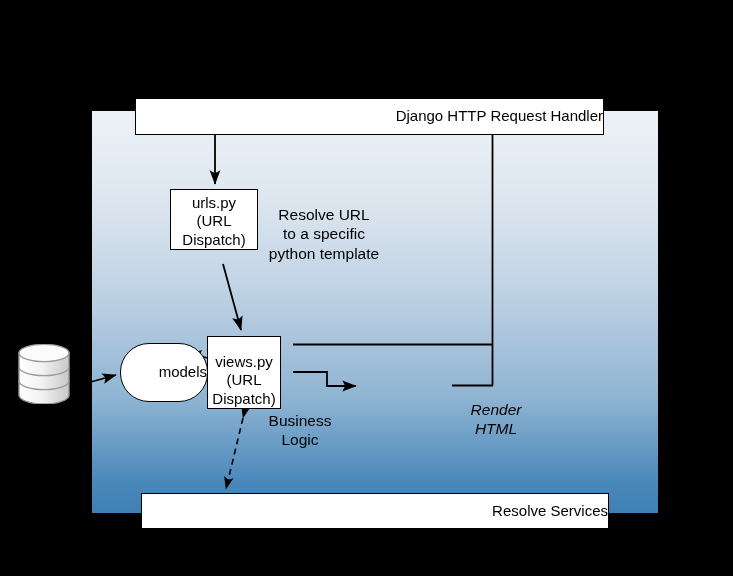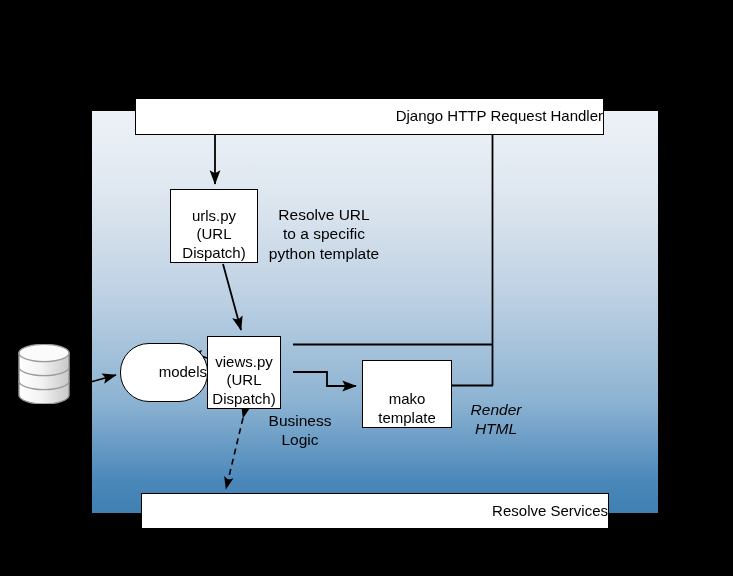--- a/index.html
+++ b/index.html
@@ -120,40 +120,36 @@
 
     <path d="M293,372 L327,372 L327,386 L356,386" fill="none" stroke="#000" stroke-width="1.8" marker-end="url(#ah)"></path>
 
     <line x1="243" y1="418" x2="226" y2="489" stroke="#000" stroke-width="1.6" stroke-dasharray="6,4.5" marker-end="url(#ah)" marker-start="url(#ah)"></line>
   </svg>
 
   <div class="node" style="left:135px; top:98px; width:469px; height:37px;">
     <span class="lbl">Django HTTP Request Handler</span>
   </div>
 
-  <div class="node" style="left:170px; top:189px; width:88px; height:74px; flex-direction:column;">
+  <div class="node" style="left:170px; top:189px; width:88px; height:61px; flex-direction:column;">
     <span class="lbl">urls.py</span>
     <span class="lbl">(URL</span>
     <span class="lbl">Dispatch)</span>
   </div>
 
   <div class="node" style="left:120px; top:343px; width:88px; height:59px;border-radius:29px;">
     <span class="lbl">models</span>
   </div>
 
   <div class="node" style="left:207px; top:336px; width:74px; height:73px; flex-direction:column;">
     <span class="lbl">views.py</span>
     <span class="lbl">(URL</span>
     <span class="lbl">Dispatch)</span>
   </div>
 
-  <div class="node" style="left:362px; top:360px; width:90px; height:68px; flex-direction:column;">
-    <span class="lbl">mako</span>
-    <span class="lbl">template</span>
-  </div>
 
   <div class="node" style="left:141px; top:493px; width:468px; height:36px;">
     <span class="lbl">Resolve Services</span>
   </div>
 
   <div class="annot" style="left:263px; top:205px; width:122px;">Resolve URL
 to a specific
 python template</div>
 
   <div class="annot" style="left:257px; top:411px; width:86px;text-align:center;">Business

